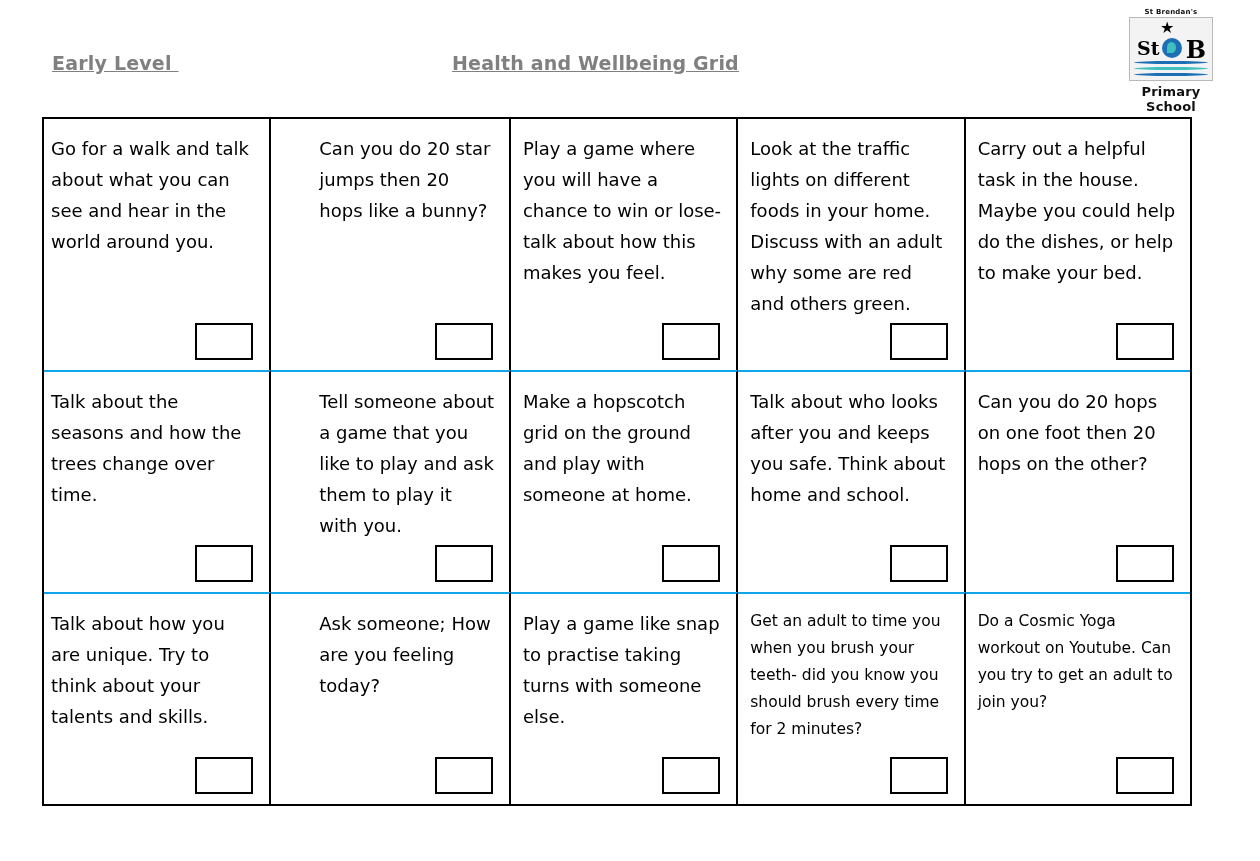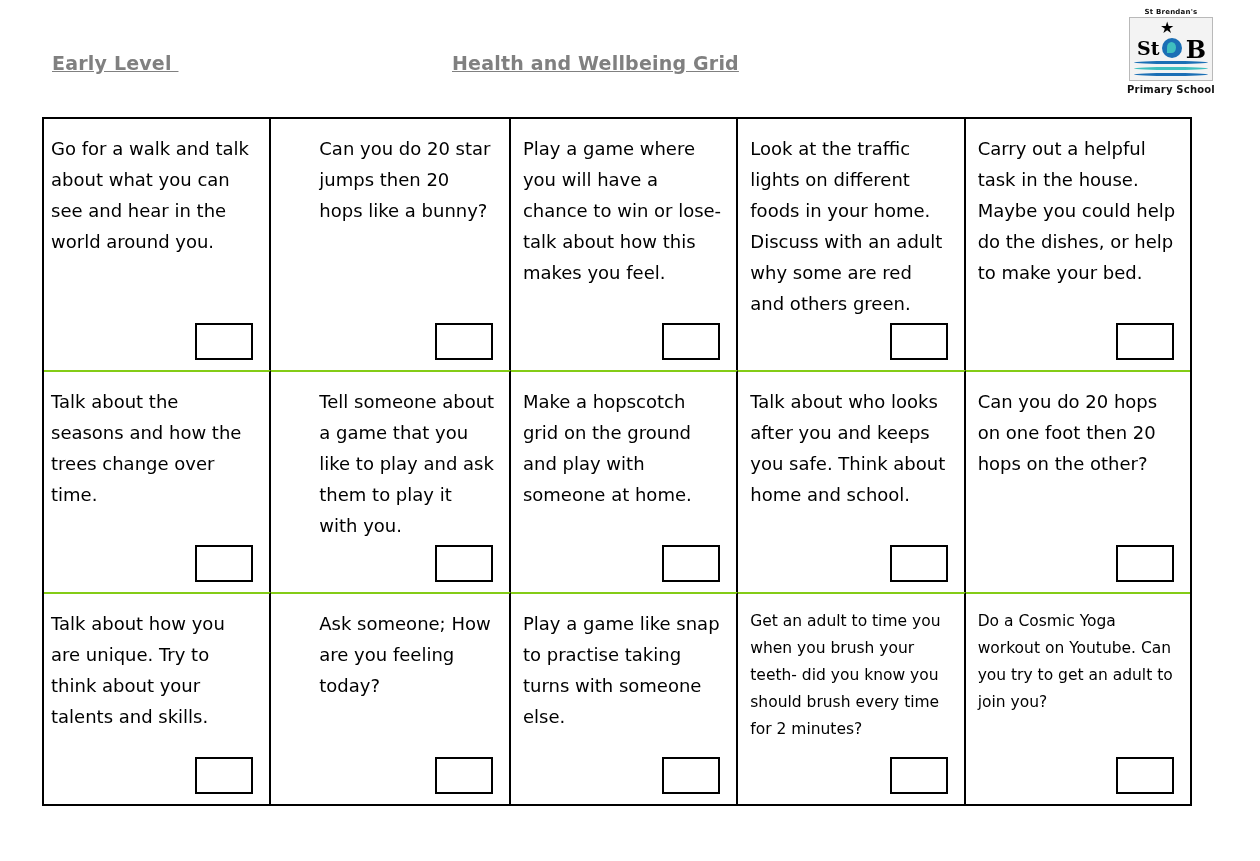--- a/index.html
+++ b/index.html
@@ -136,21 +136,21 @@
     left: 4px;
     width: 74px;
     height: 3px;
     background: #1b6fb5;
     border-radius: 50%;
   }
   .logo-waves span:nth-child(1) { bottom: 12px; }
   .logo-waves span:nth-child(2) { bottom: 6px; background: #3fbfbf; }
   .logo-waves span:nth-child(3) { bottom: 0px; }
   .logo-bottom {
-    font-size: 10px;
+    font-size: 13px;
     font-weight: bold;
     color: #111;
     margin-top: 3px;
     letter-spacing: 0.2px;
   }
 
   
   .grid {
     position: absolute;
     left: 42px;
@@ -160,21 +160,21 @@
     border-collapse: collapse;
     box-sizing: border-box;
     display: flex;
     flex-direction: column;
   }
   .grid-row {
     display: flex;
     flex-direction: row;
   }
   .grid-row + .grid-row .cell {
-    border-top: 2px solid #84cc16;
+    border-top: 2px solid #0ea5e9;
   }
   .cell {
     box-sizing: border-box;
     position: relative;
     padding: 14px 14px 8px 12px;
     border-right: 2px solid #000;
     display: flex;
     flex-direction: column;
   }
   .cell:last-child { border-right: none; }

